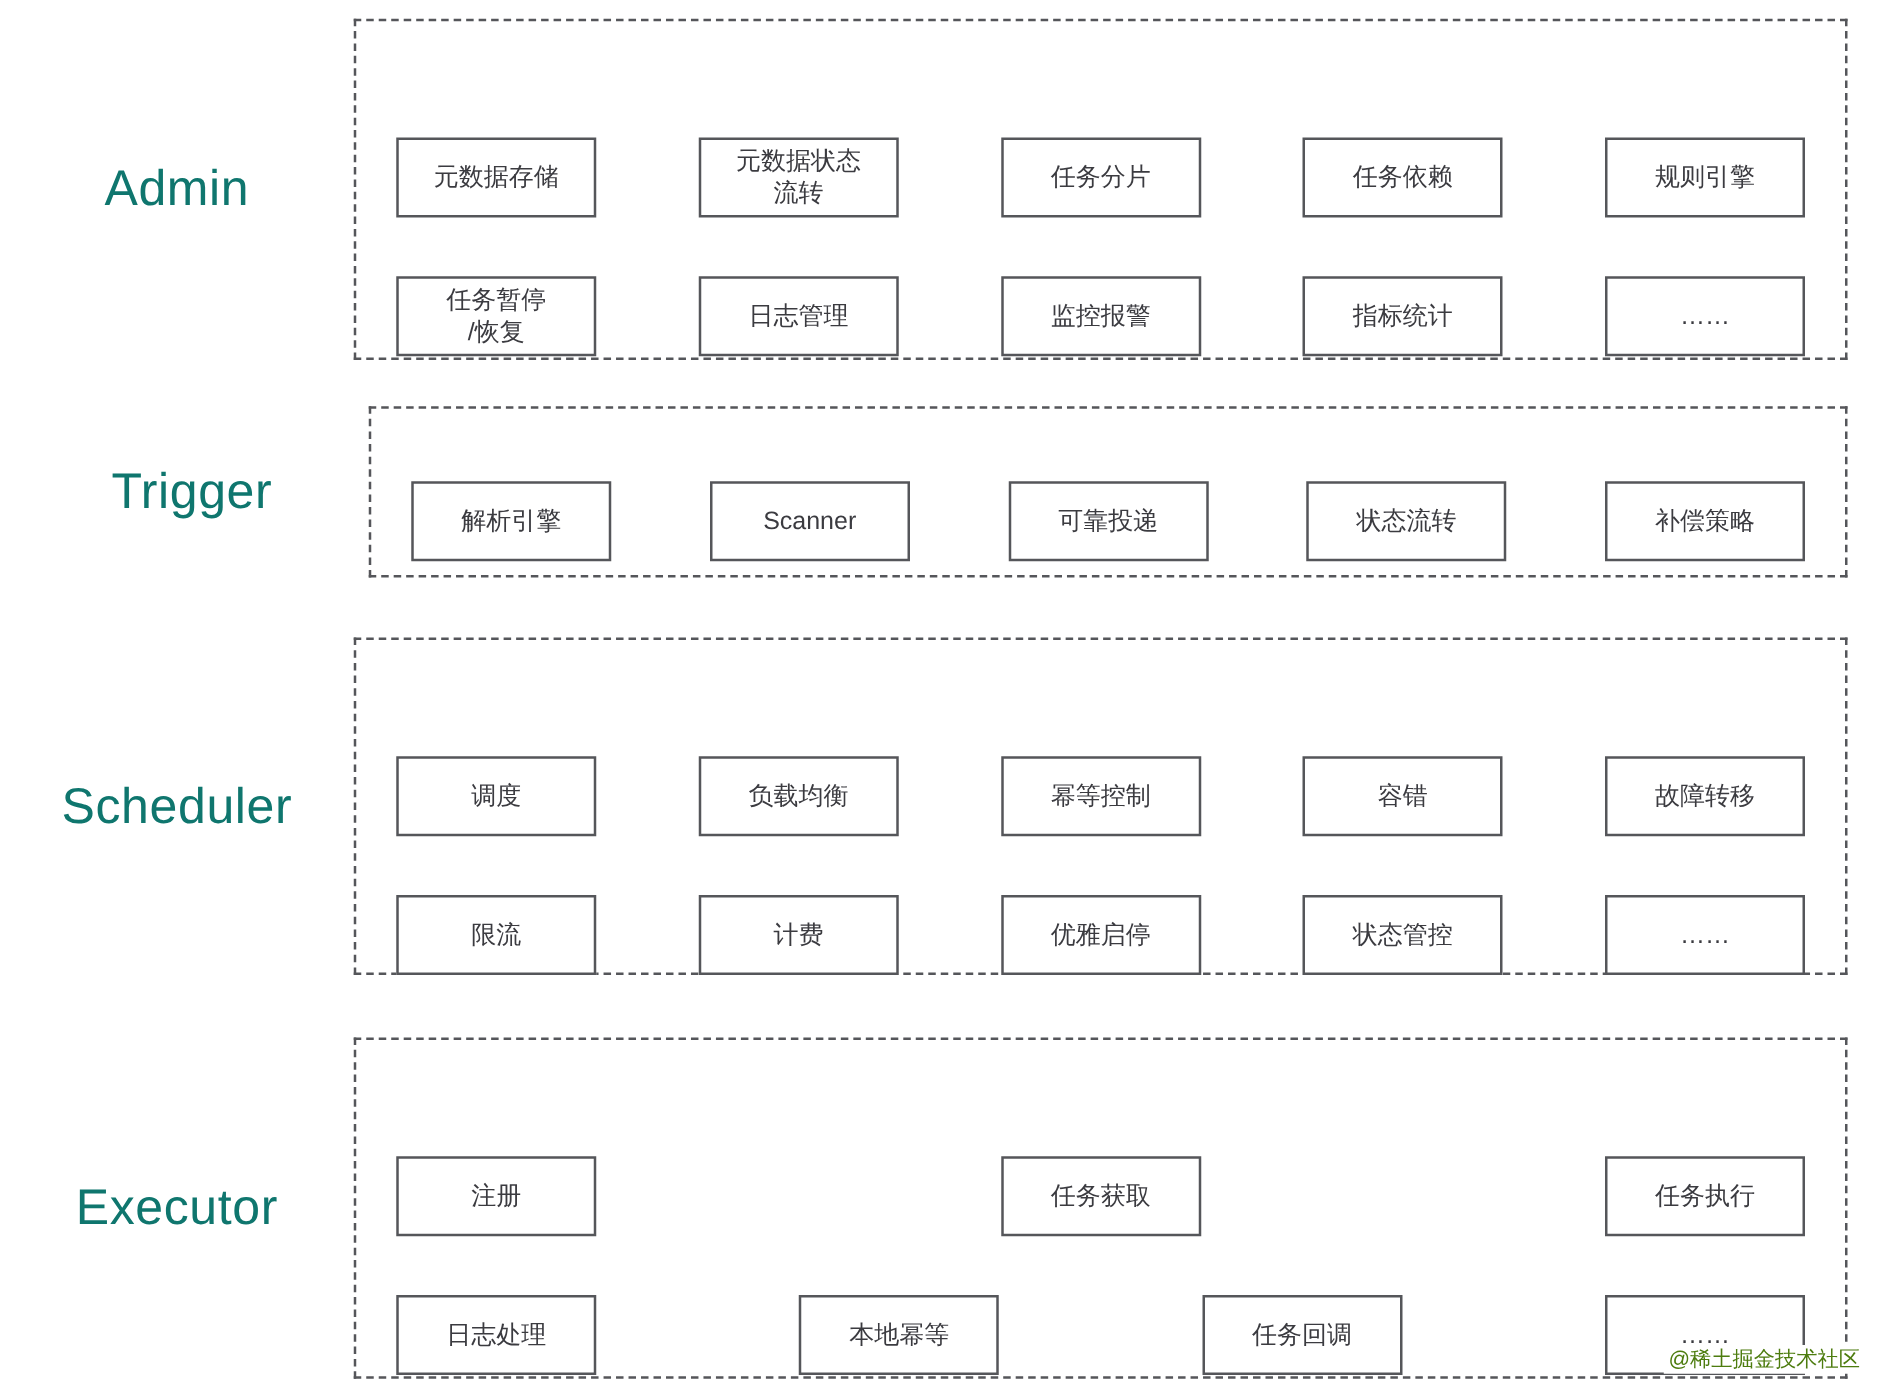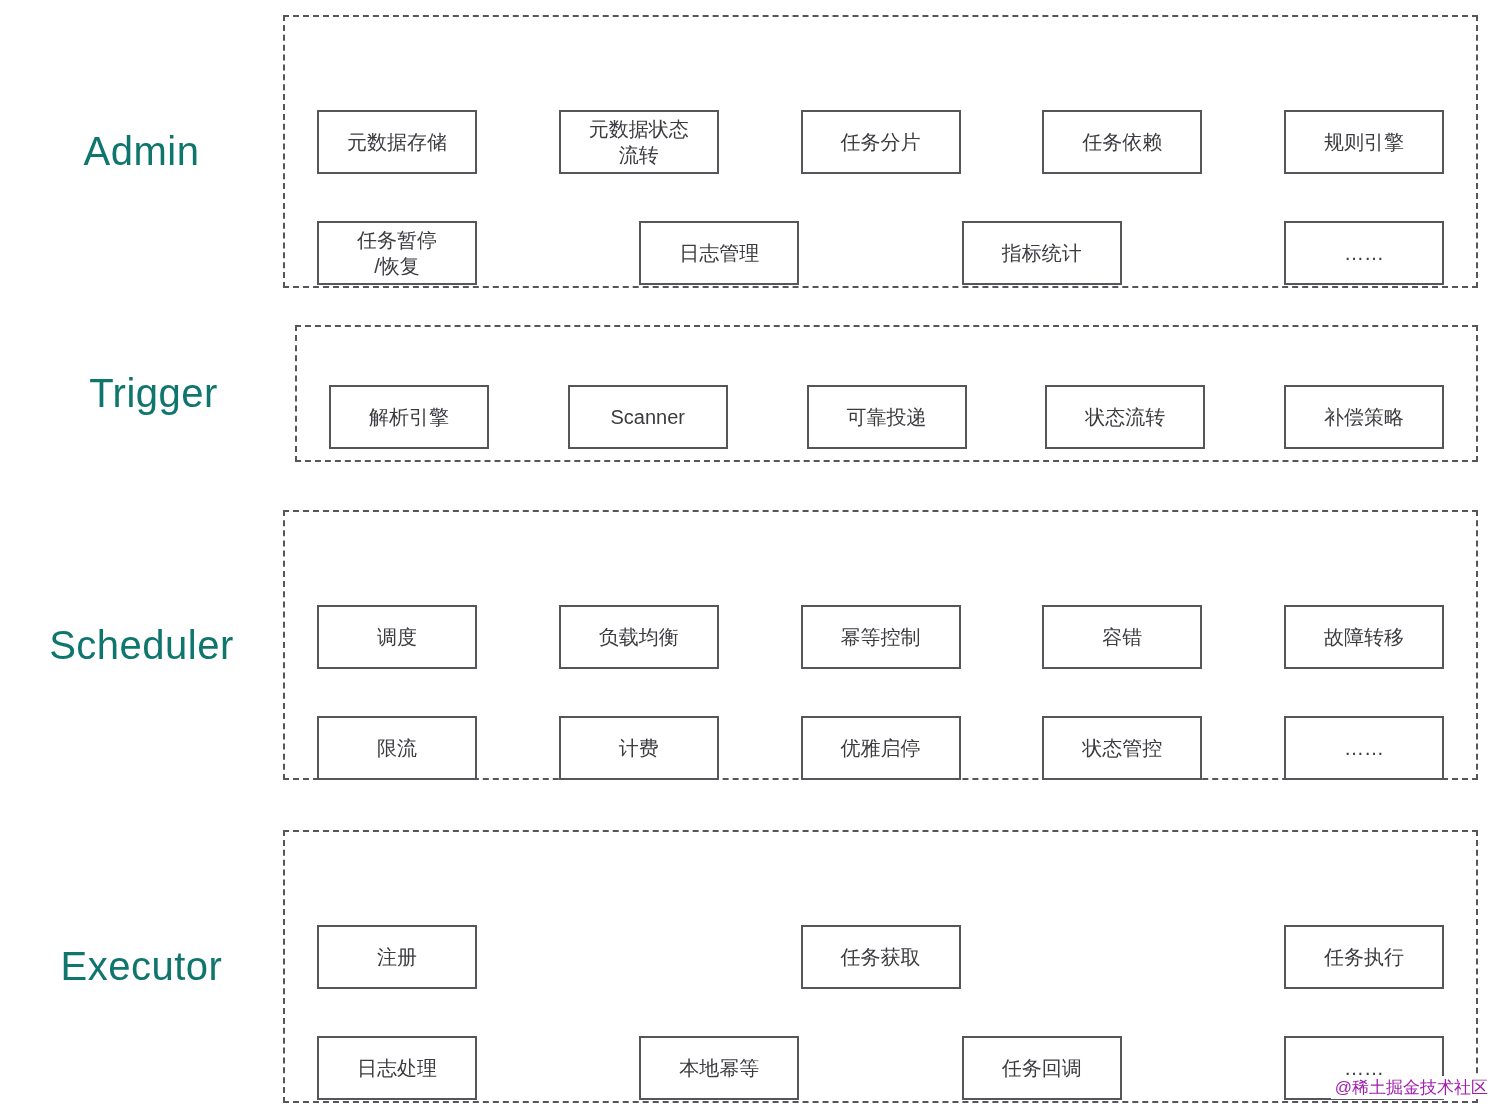--- a/index.html
+++ b/index.html
@@ -69,21 +69,21 @@
     font-size: 20px;
     line-height: 1.3;
     color: #3b3b40;
     white-space: pre-line;
   }
   .watermark {
     position: absolute;
     right: 24px;
     bottom: 20px;
     font-size: 17px;
-    color: #a21caf;
+    color: #4d7c0f;
     background: #ffffff;
     padding-left: 4px;
   }
 </style>
 </head>
 <body>
 
 <div class="page">
 
   <div class="layer layer-admin">
@@ -94,20 +94,21 @@
         <div class="module">元数据状态
 流转</div>
         <div class="module">任务分片</div>
         <div class="module">任务依赖</div>
         <div class="module">规则引擎</div>
       </div>
       <div class="row">
         <div class="module">任务暂停
 /恢复</div>
         <div class="module">日志管理</div>
+        <div class="module">监控报警</div>
         <div class="module">指标统计</div>
         <div class="module">……</div>
       </div>
     </div>
   </div>
 
   <div class="layer layer-trigger">
     <div class="layer-label">Trigger</div>
     <div class="layer-box">
       <div class="row">

